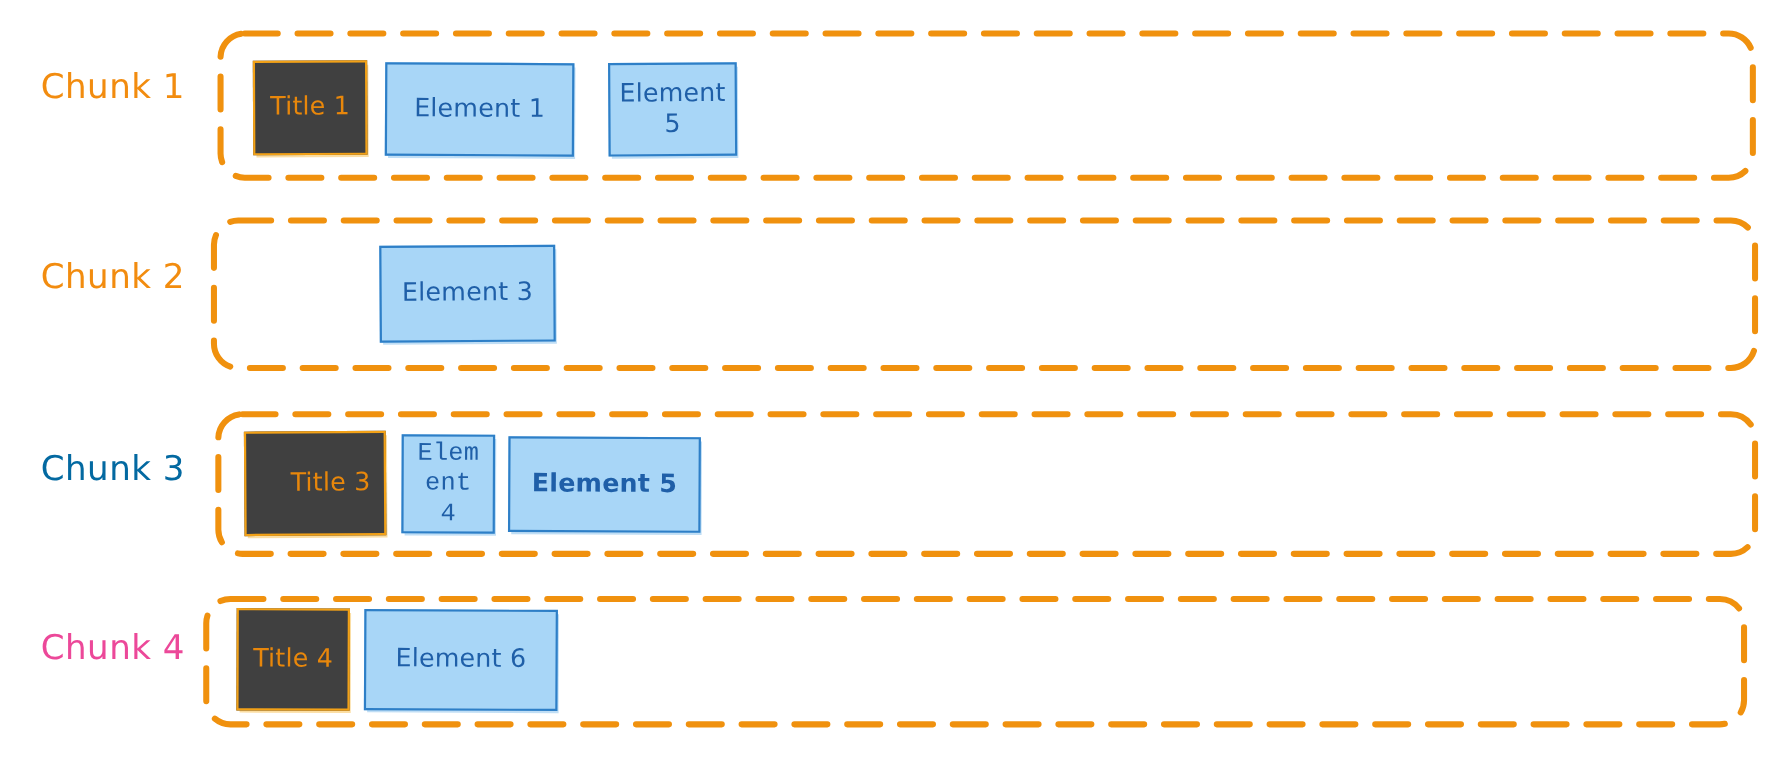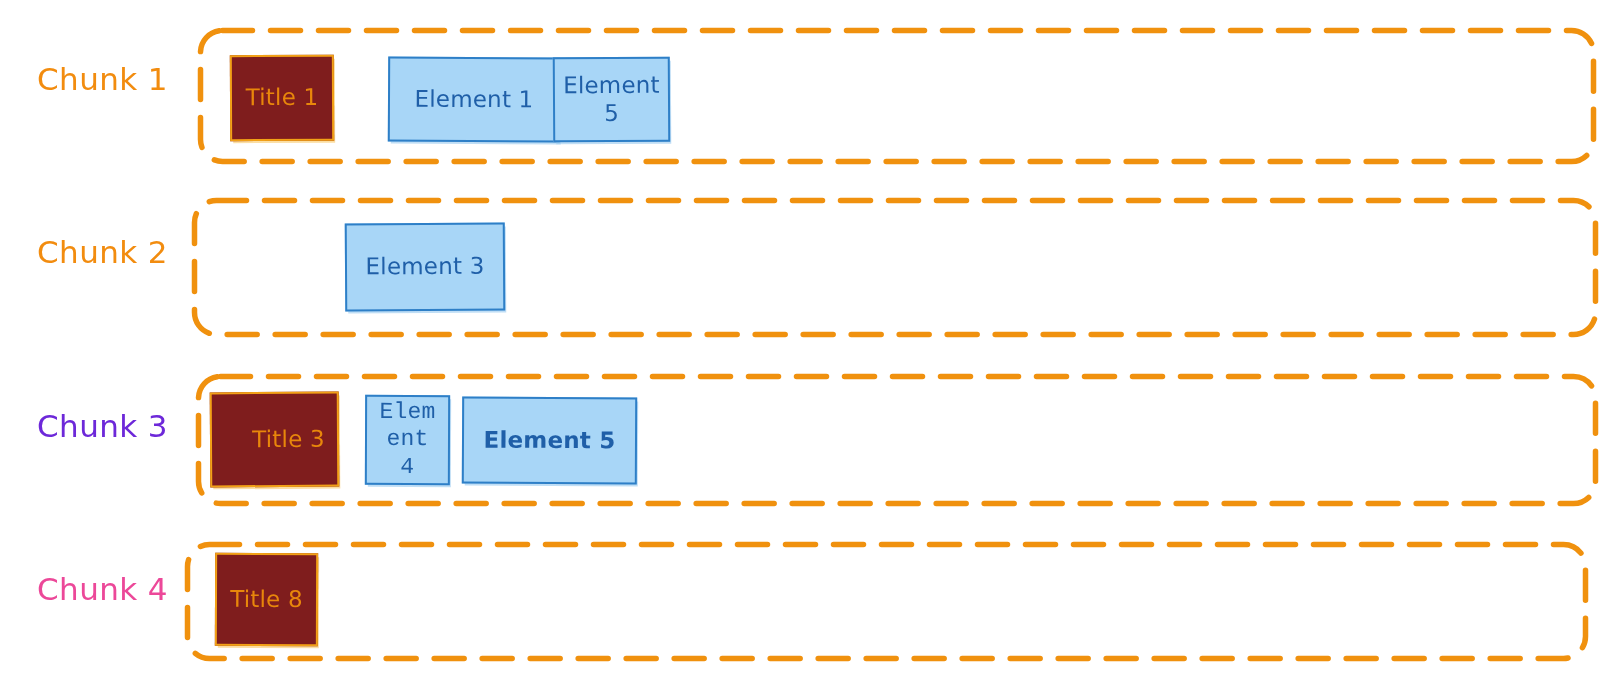--- a/index.html
+++ b/index.html
@@ -78,21 +78,21 @@
     border-style: solid;
     border-width: 2.5px;
     font-family: "DejaVu Sans", sans-serif;
     font-size: 23px;
     letter-spacing: 0.2px;
     word-break: break-all;
     user-select: none;
   }
 
   .card.title {
-    background: #7f1d1d;
+    background: #404040;
     border-color: #F2A117;
     color: #E8870B;
     box-shadow: 2px 3px 0 -1px rgba(247,195,90,0.55);
   }
 
   .card.element {
     background: #A8D6F7;
     border-color: #2E7FC7;
     color: #1F5FA8;
     box-shadow: 2px 3px 0 -1px rgba(150,200,238,0.6);
@@ -110,21 +110,21 @@
     <div class="chunk-row" style="top: 0px;">
       <div class="chunk-label" style="top: 61px; color: rgb(242, 140, 15);">Chunk 1</div>
       <div class="chunk-box" style="left: 198px; top: 28px; width: 1398px; height: 136px;">
         <svg width="1398" height="136">
           <rect x="2.5" y="2.5" width="1393" height="131" rx="22" ry="22" fill="none" stroke="#F0910E" stroke-width="5.5" stroke-linecap="round" stroke-dasharray="30 18"></rect>
         </svg>
         <div class="chunk-items">
           <div class="card title" style="left: 32px; top: 27px; width: 104px; height: 86px; transform: rotate(-0.25deg);">
             <span class="card-text">Title 1</span>
           </div>
-          <div class="card element" style="left: 152px; top: 29px; width: 172px; height: 85px; transform: rotate(0.3deg); margin-left: 38px;">
+          <div class="card element" style="left: 152px; top: 29px; width: 172px; height: 85px; transform: rotate(0.3deg);">
             <span class="card-text">Element 1</span>
           </div>
           <div class="card element" style="left: 355px; top: 29px; width: 117px; height: 85px; transform: rotate(-0.35deg);">
             <span class="card-text">Element 5</span>
           </div>
         </div>
       </div>
     </div>
     <div class="chunk-row" style="top: 0px;">
       <div class="chunk-label" style="top: 234px; color: rgb(242, 140, 15);">Chunk 2</div>
@@ -133,44 +133,47 @@
           <rect x="2.5" y="2.5" width="1401" height="134" rx="22" ry="22" fill="none" stroke="#F0910E" stroke-width="5.5" stroke-linecap="round" stroke-dasharray="30 18"></rect>
         </svg>
         <div class="chunk-items">
           <div class="card element" style="left: 153px; top: 25px; width: 160px; height: 88px; transform: rotate(-0.35deg);">
             <span class="card-text">Element 3</span>
           </div>
         </div>
       </div>
     </div>
     <div class="chunk-row" style="top: 0px;">
-      <div class="chunk-label" style="top: 408px; color: #6d28d9;">Chunk 3</div>
+      <div class="chunk-label" style="top: 408px; color: #0369a1;">Chunk 3</div>
       <div class="chunk-box" style="left: 196px; top: 374px; width: 1402px; height: 132px;">
         <svg width="1402" height="132">
           <rect x="2.5" y="2.5" width="1397" height="127" rx="22" ry="22" fill="none" stroke="#F0910E" stroke-width="5.5" stroke-linecap="round" stroke-dasharray="30 18"></rect>
         </svg>
         <div class="chunk-items">
-          <div class="card title" style="left: 14px; top: 18px; width: 129px; height: 95px; transform: rotate(-0.35deg); padding-left: 34px;">
+          <div class="card title" style="left: 26px; top: 18px; width: 129px; height: 95px; transform: rotate(-0.35deg); padding-left: 34px;">
             <span class="card-text">Title 3</span>
           </div>
           <div class="card element" style="left: 169px; top: 21px; width: 85px; height: 90px; transform: rotate(0.2deg); font-family: Liberation Mono, monospace;">
             <span class="card-text">Element 4</span>
           </div>
           <div class="card element" style="left: 266px; top: 23px; width: 175px; height: 87px; transform: rotate(0.28deg); font-weight: bold;">
             <span class="card-text">Element 5</span>
           </div>
         </div>
       </div>
     </div>
     <div class="chunk-row" style="top: 0px;">
       <div class="chunk-label" style="top: 571px; color: #ec4899;">Chunk 4</div>
       <div class="chunk-box" style="left: 185px; top: 542px; width: 1403px; height: 119px;">
         <svg width="1403" height="119">
           <rect x="2.5" y="2.5" width="1398" height="114" rx="22" ry="22" fill="none" stroke="#F0910E" stroke-width="5.5" stroke-linecap="round" stroke-dasharray="30 18"></rect>
         </svg>
         <div class="chunk-items">
           <div class="card title" style="left: 30px; top: 11px; width: 103px; height: 93px; transform: rotate(0.2deg);">
-            <span class="card-text">Title 8</span>
+            <span class="card-text">Title 4</span>
+          </div>
+          <div class="card element" style="left: 146px; top: 12px; width: 176px; height: 92px; transform: rotate(0.28deg);">
+            <span class="card-text">Element 6</span>
           </div>
         </div>
       </div>
     </div>
   </div>
 
 </body></html>

